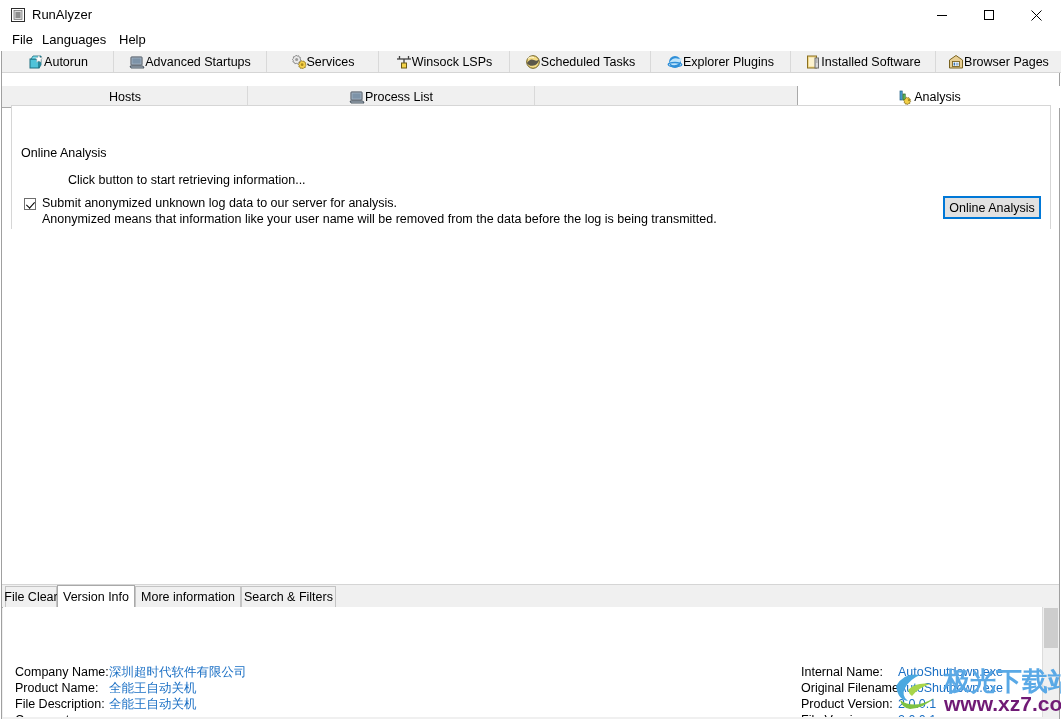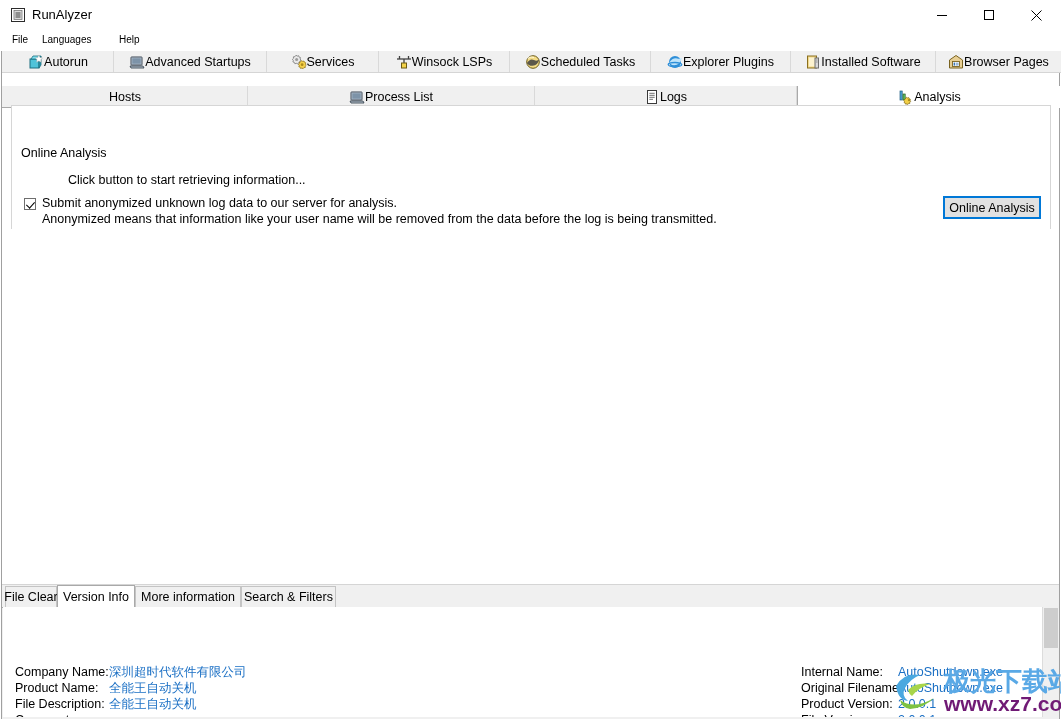--- a/index.html
+++ b/index.html
@@ -41,21 +41,21 @@
   .wbtn-max{right:49px;}
   .wbtn-close{right:2px;}
 
   
   .menubar{
     position:absolute;left:0;top:30px;width:1061px;height:20px;
     background:#ffffff;
   }
   .menu-item{
     position:absolute;top:2px;height:16px;line-height:16px;
-    font-size:10px;color:#000;white-space:nowrap;
+    font-size:13px;color:#000;white-space:nowrap;
     padding:0 4px;
   }
 
   
   .client{
     position:absolute;left:1px;top:51px;width:1059px;height:668px;
     box-sizing:border-box;
     border:1px solid #a0a0a0;
     border-top:none;
     background:#ffffff;
@@ -387,32 +387,20 @@
         <span class="ico">
           <svg width="16" height="16" viewBox="0 0 16 16">
             <rect x="2" y="3" width="11" height="8" rx="0.5" fill="#c9d4e0" stroke="#3b4754" stroke-width="1"></rect>
             <rect x="3.2" y="4.2" width="8.6" height="5.6" fill="#7d93a8"></rect>
             <path d="M1 12 L14 12 L15 14 L2 14 Z" fill="#b9c4cf" stroke="#3b4754" stroke-width="0.9"></path>
           </svg>
         </span>
         <span class="lbl">Process List</span>
       </div>
 
-      <div class="tab" style="left:533px;width:262px">
-        <span class="ico">
-          <svg width="16" height="16" viewBox="0 0 16 16">
-            <rect x="3.5" y="1.5" width="9" height="13" fill="#ffffff" stroke="#3a3a3a" stroke-width="1"></rect>
-            <line x1="5.3" y1="4.3" x2="10.7" y2="4.3" stroke="#5d5d5d" stroke-width="0.9"></line>
-            <line x1="5.3" y1="6.3" x2="10.7" y2="6.3" stroke="#5d5d5d" stroke-width="0.9"></line>
-            <line x1="5.3" y1="8.3" x2="10.7" y2="8.3" stroke="#5d5d5d" stroke-width="0.9"></line>
-            <line x1="5.3" y1="10.3" x2="9" y2="10.3" stroke="#5d5d5d" stroke-width="0.9"></line>
-          </svg>
-        </span>
-        <span class="lbl">Logs</span>
-      </div>
 
       <div class="tab sel" style="left:795px;width:264px;border-right:none">
         <span class="ico">
           <svg width="16" height="16" viewBox="0 0 16 16">
             <rect x="2" y="2" width="2.2" height="9" fill="#4aa3d8" stroke="#1d5b80" stroke-width="0.7"></rect>
             <rect x="5" y="5" width="2.2" height="6" fill="#63c060" stroke="#255f24" stroke-width="0.7"></rect>
             <path d="M8.5 8.2 l1 .7 1.2-.35 .45 1.15 1.15 .45 -.35 1.2 .7 1 -.85 .8 .08 1.25 -1.25 .08 -.7 .95 -1.05-.5 -1.15 .35 -.45-1.15 -1.15-.45 .35-1.2 -.7-1 .85-.8z" fill="#f2cf46" stroke="#7d6412" stroke-width="0.7"></path>
             <circle cx="11.1" cy="11.1" r="1.2" fill="#a88a18"></circle>
           </svg>
         </span>

